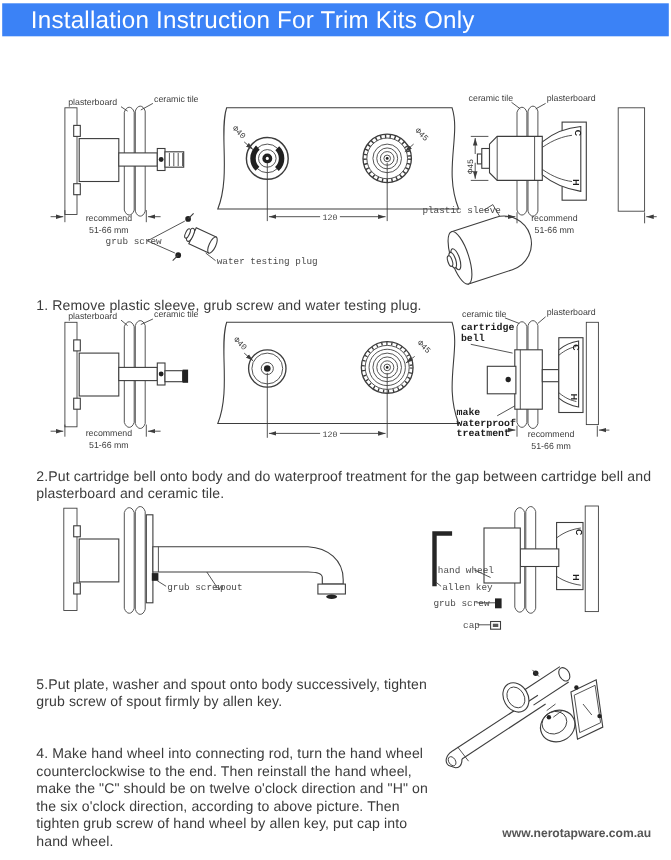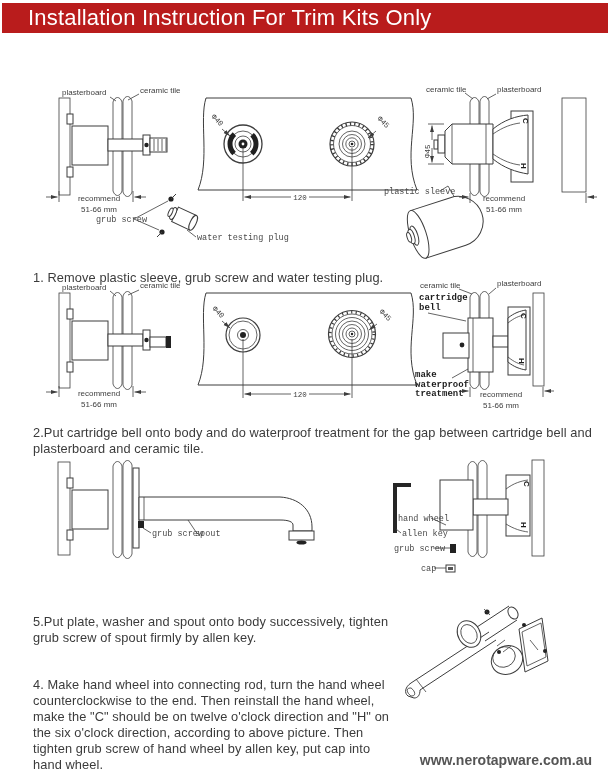--- a/index.html
+++ b/index.html
@@ -7,40 +7,40 @@
         font-family:"Liberation Sans",sans-serif;}
   .titlebar{position:absolute;left:2px;top:3px;width:606px;height:30px;background:#211a18;
             color:#fff;font-size:22px;line-height:30px;padding-left:26px;box-sizing:border-box;
             letter-spacing:.2px;white-space:nowrap;}
   .step{position:absolute;color:#3b3b3b;font-size:12.8px;line-height:16px;letter-spacing:.1px;}
   #step1{left:33px;top:257px;width:560px;}
   #step2{left:33px;top:412px;width:574px;}
   #step3{left:33px;top:601px;width:366px;}
   #step4{left:33px;top:664px;width:362px;}
   .footer{position:absolute;left:33px;top:752px;width:559px;text-align:right;
-          font-size:14px;font-weight:bold;color:#555;}
+          font-size:11px;font-weight:bold;color:#555;}
   svg.art{position:absolute;left:0;top:0;}
   text{fill:#3d3d3d;}
   .lblS{font:8px "Liberation Sans",sans-serif;}
   .lblM{font:8.5px "Liberation Mono",monospace;fill:#4a4a4a;}
   .lblMB{font:bold 9px "Liberation Mono",monospace;fill:#1c1c1c;}
   .dim{font:7.5px "Liberation Mono",monospace;}
   .mid{text-anchor:middle;}
   .ch{font:bold 8px "Liberation Sans",sans-serif;fill:#1c1c1c;}
   .ln{stroke:#3d3d3d;stroke-width:1;fill:none;}
   .lnt{stroke:#3d3d3d;stroke-width:.8;fill:none;}
   .wh{fill:#fff;stroke:#3d3d3d;stroke-width:1;}
   .dk{fill:#222;stroke:none;}
 </style>
 </head>
 <body>
 
 <div class="page">
 
-  <div class="titlebar" style="background: #b91c1c;">
+  <div class="titlebar" style="background: #3b82f6;">
     <span>Installation Instruction For Trim Kits Only</span>
   </div>
 
   <svg class="art" width="610" height="782" viewBox="0 0 610 782">
     <defs>
       <pattern id="mesh" width="4" height="4" patternUnits="userSpaceOnUse">
         <path d="M0,4 L4,0 M0,0 L4,4" stroke="#6a6a6a" stroke-width="0.7" fill="none"></path>
       </pattern>
       <pattern id="pbh" width="4" height="4" patternUnits="userSpaceOnUse">
         <rect width="4" height="4" fill="#4a4a4a"></rect>

